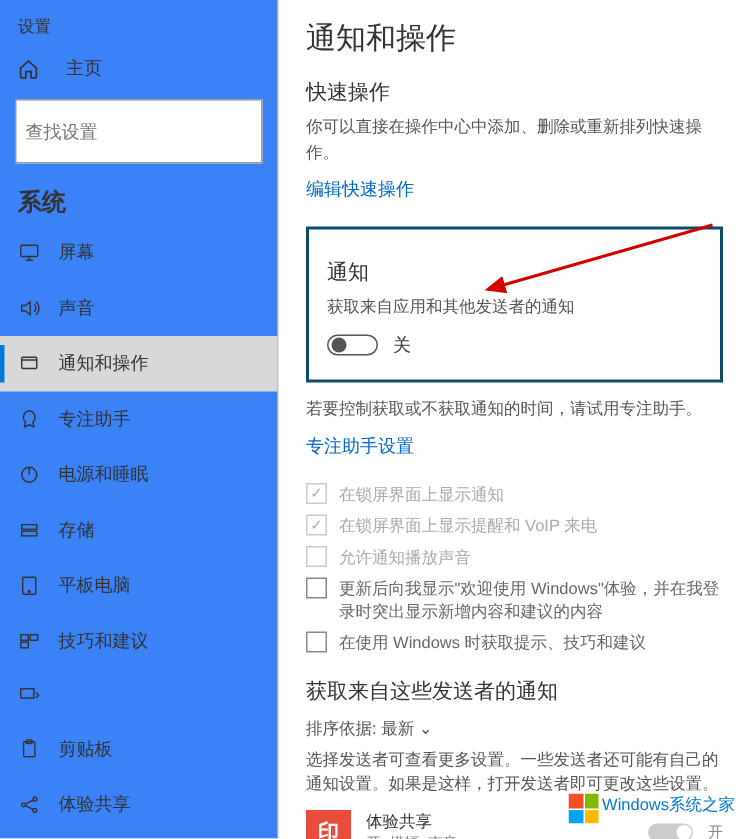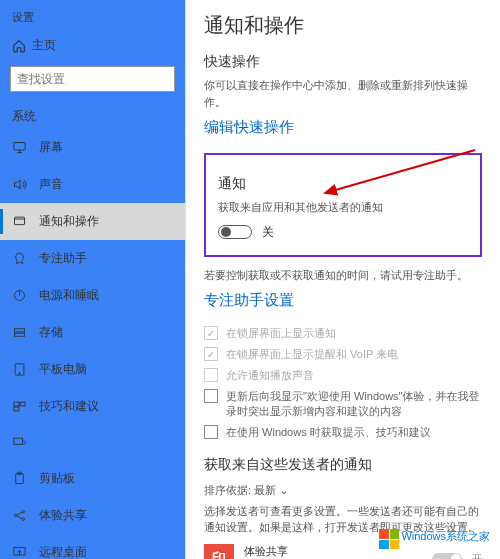--- a/index.html
+++ b/index.html
@@ -1,36 +1,36 @@
 <!DOCTYPE html>
 <html><head>
 <meta charset="utf-8">
 <style>
 * { margin: 0; padding: 0; box-sizing: border-box; font-family: "Microsoft YaHei", "Segoe UI", sans-serif; }
 body { background: #fff; width: 500px; height: 559px; overflow: hidden; position: relative; }
 .window { display: flex; height: 100%; }
 .sidebar { width: 186px; background: #3b82f6; border-right: 1px solid #e0e0e0; padding-top: 6px; }
 .app-title { font-size: 11px; padding: 4px 12px; color: #333; }
-.home-row { display: flex; align-items: center; padding: 8px 12px; gap: 6px; font-size: 12px; color: #333; }
+.home-row { display: flex; align-items: center; padding: 8px 12px; gap: 18px; font-size: 12px; color: #333; }
 .home-row svg { width: 14px; height: 14px; }
 .search-wrap { padding: 4px 10px 10px; }
-.search-box { display: flex; align-items: center; background: #fff; border: 1px solid #999; height: 26px; padding: 0 6px; }
+.search-box { display: flex; align-items: center; background: #fff; border: 1px solid #999; height: 43px; padding: 0 6px; }
 .search-box input { flex: 1; border: none; outline: none; font-size: 12px; background: transparent; }
 .search-box svg { width: 14px; height: 14px; fill: #555; }
-.sidebar-section { font-size: 12px; font-weight: 400; padding: 6px 12px 4px; color: #333; }
+.sidebar-section { font-size: 16px; font-weight: 700; padding: 6px 12px 4px; color: #333; }
 .side-item { display: flex; align-items: center; gap: 12px; padding: 10px 12px; font-size: 12px; color: #333; cursor: pointer; position: relative; }
 .side-item.active { background: #d8d8d8; }
 .side-item.active::before { content: ""; position: absolute; left: 0; top: 6px; bottom: 6px; width: 3px; background: #0078d4; }
 .side-item svg { width: 15px; height: 15px; flex-shrink: 0; }
 .content { flex: 1; padding: 12px 18px; overflow-y: auto; font-size: 12px; color: #333; }
 .content h1 { font-size: 20px; font-weight: 400; margin-bottom: 14px; }
 .content h2 { font-size: 14px; font-weight: 400; margin: 10px 0 6px; }
 .content p { font-size: 11px; color: #555; line-height: 1.5; margin: 4px 0; }
-.link { color: #0066cc; font-size: 15px; cursor: pointer; display: inline-block; margin: 4px 0 10px; }
-.highlight-box { border: 2px solid #6d28d9; padding: 10px 12px 14px; margin: 6px 0 10px; position: relative; }
+.link { color: #0066cc; font-size: 12px; cursor: pointer; display: inline-block; margin: 4px 0 10px; }
+.highlight-box { border: 2px solid #0c4a6e; padding: 10px 12px 14px; margin: 6px 0 10px; position: relative; }
 .toggle-row { display: flex; align-items: center; gap: 10px; margin-top: 8px; }
 .toggle { width: 34px; height: 14px; border: 1px solid #555; border-radius: 8px; position: relative; background: #fff; }
 .toggle::after { content: ""; position: absolute; left: 2px; top: 1px; width: 10px; height: 10px; border-radius: 50%; background: #555; }
 .check-row { display: flex; align-items: flex-start; gap: 8px; margin: 6px 0; font-size: 11px; color: #666; }
 .check-row.disabled { color: #aaa; }
 .checkbox { width: 14px; height: 14px; border: 1px solid #888; flex-shrink: 0; display: flex; align-items: center; justify-content: center; font-size: 10px; }
 .check-row.disabled .checkbox { border-color: #ccc; }
 .sender-row { display: flex; align-items: center; gap: 10px; margin: 8px 0; }
 .sender-icon { width: 30px; height: 30px; background: #e74c3c; display: flex; align-items: center; justify-content: center; color: #fff; font-size: 14px; font-weight: bold; }
 .sender-text { flex: 1; font-size: 11px; }

